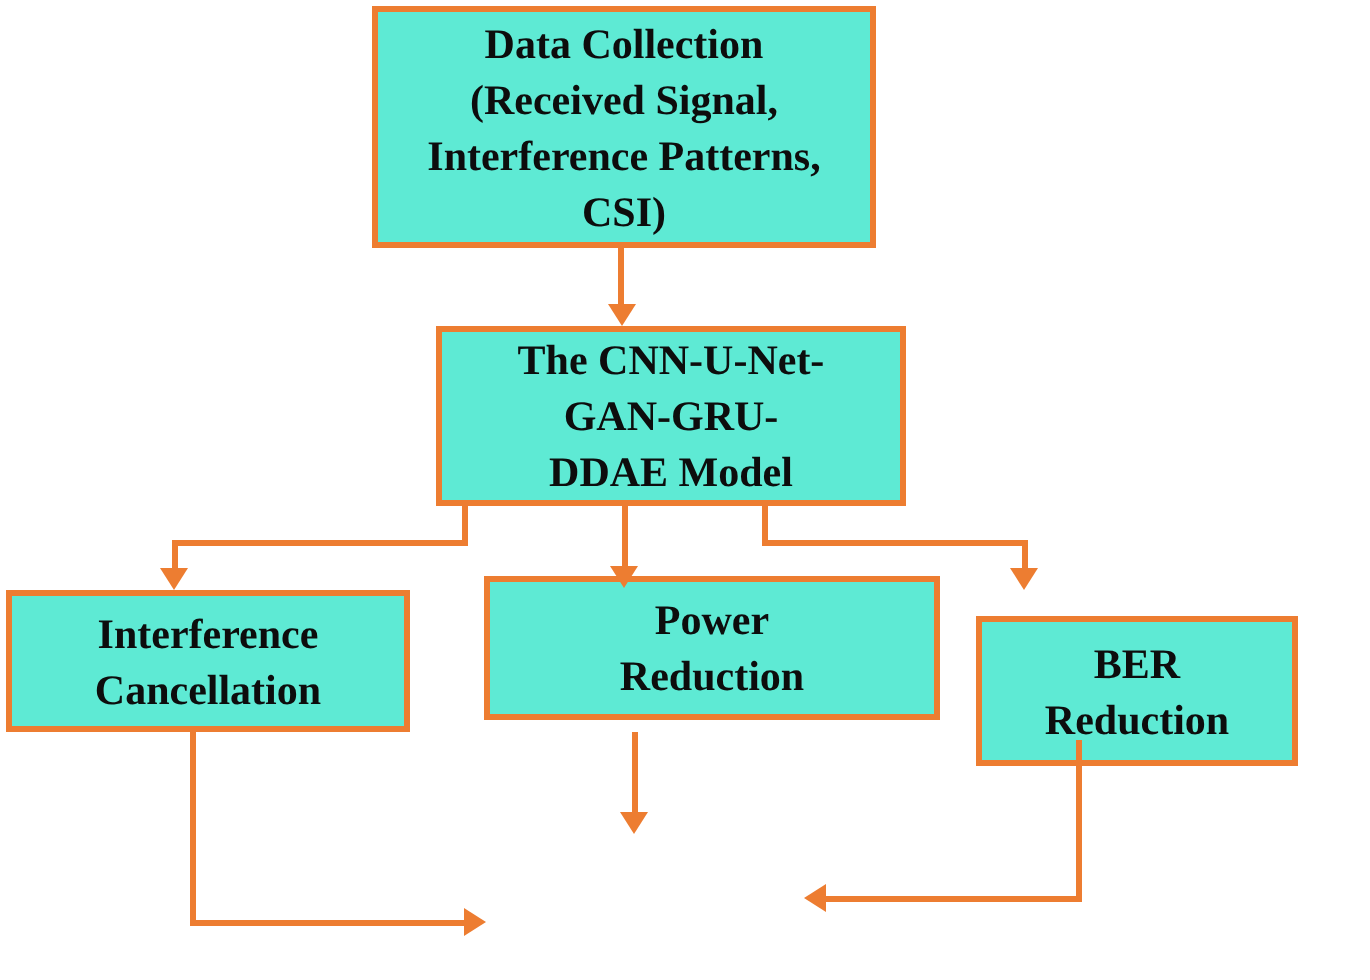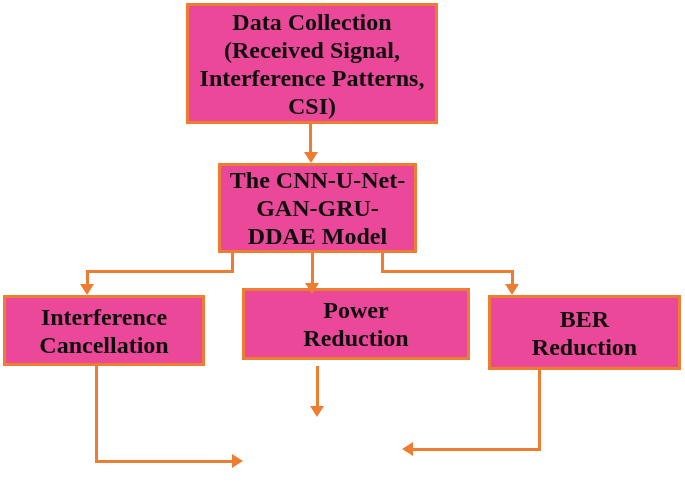--- a/index.html
+++ b/index.html
@@ -11,41 +11,41 @@
     position:relative;
     width:685px;height:490px;
     background:#ffffff;
     font-family:"Liberation Serif","DejaVu Serif",serif;
     overflow:hidden;
   }
   .node{
     position:absolute;
     box-sizing:border-box;
     border:3px solid var(--accent);
-    background:#ec4899;
+    background:#5eead4;
     display:flex;align-items:center;justify-content:center;
     text-align:center;
     color:var(--ink);
     font-weight:700;
-    font-size:24px;
+    font-size:21px;
     line-height:28px;
     white-space:pre-line;
   }
   .seg{position:absolute;background:var(--accent);}
   .arr{position:absolute;width:0;height:0;}
   .arr.down{border-left:7px solid transparent;border-right:7px solid transparent;border-top:11px solid var(--accent);}
   .arr.right{border-top:7px solid transparent;border-bottom:7px solid transparent;border-left:11px solid var(--accent);}
   .arr.left{border-top:7px solid transparent;border-bottom:7px solid transparent;border-right:11px solid var(--accent);}
 
   
   #n-data{left:186px;top:3px;width:252px;height:121px;}
-  #n-model{left:218px;top:163px;width:199px;height:90px;}
+  #n-model{left:218px;top:163px;width:235px;height:90px;}
   #n-interf{left:3px;top:295px;width:202px;height:71px;}
   #n-power{left:242px;top:288px;width:228px;height:72px;}
-  #n-ber{left:488px;top:295px;width:193px;height:75px;}
+  #n-ber{left:488px;top:308px;width:161px;height:75px;}
   #n-final{left:243px;top:417px;width:159px;height:70px;}
 </style>
 </head>
 <body>
 
 <div id="canvas">
 
   <div class="node" id="n-data">Data Collection
 (Received Signal,
 Interference Patterns,

